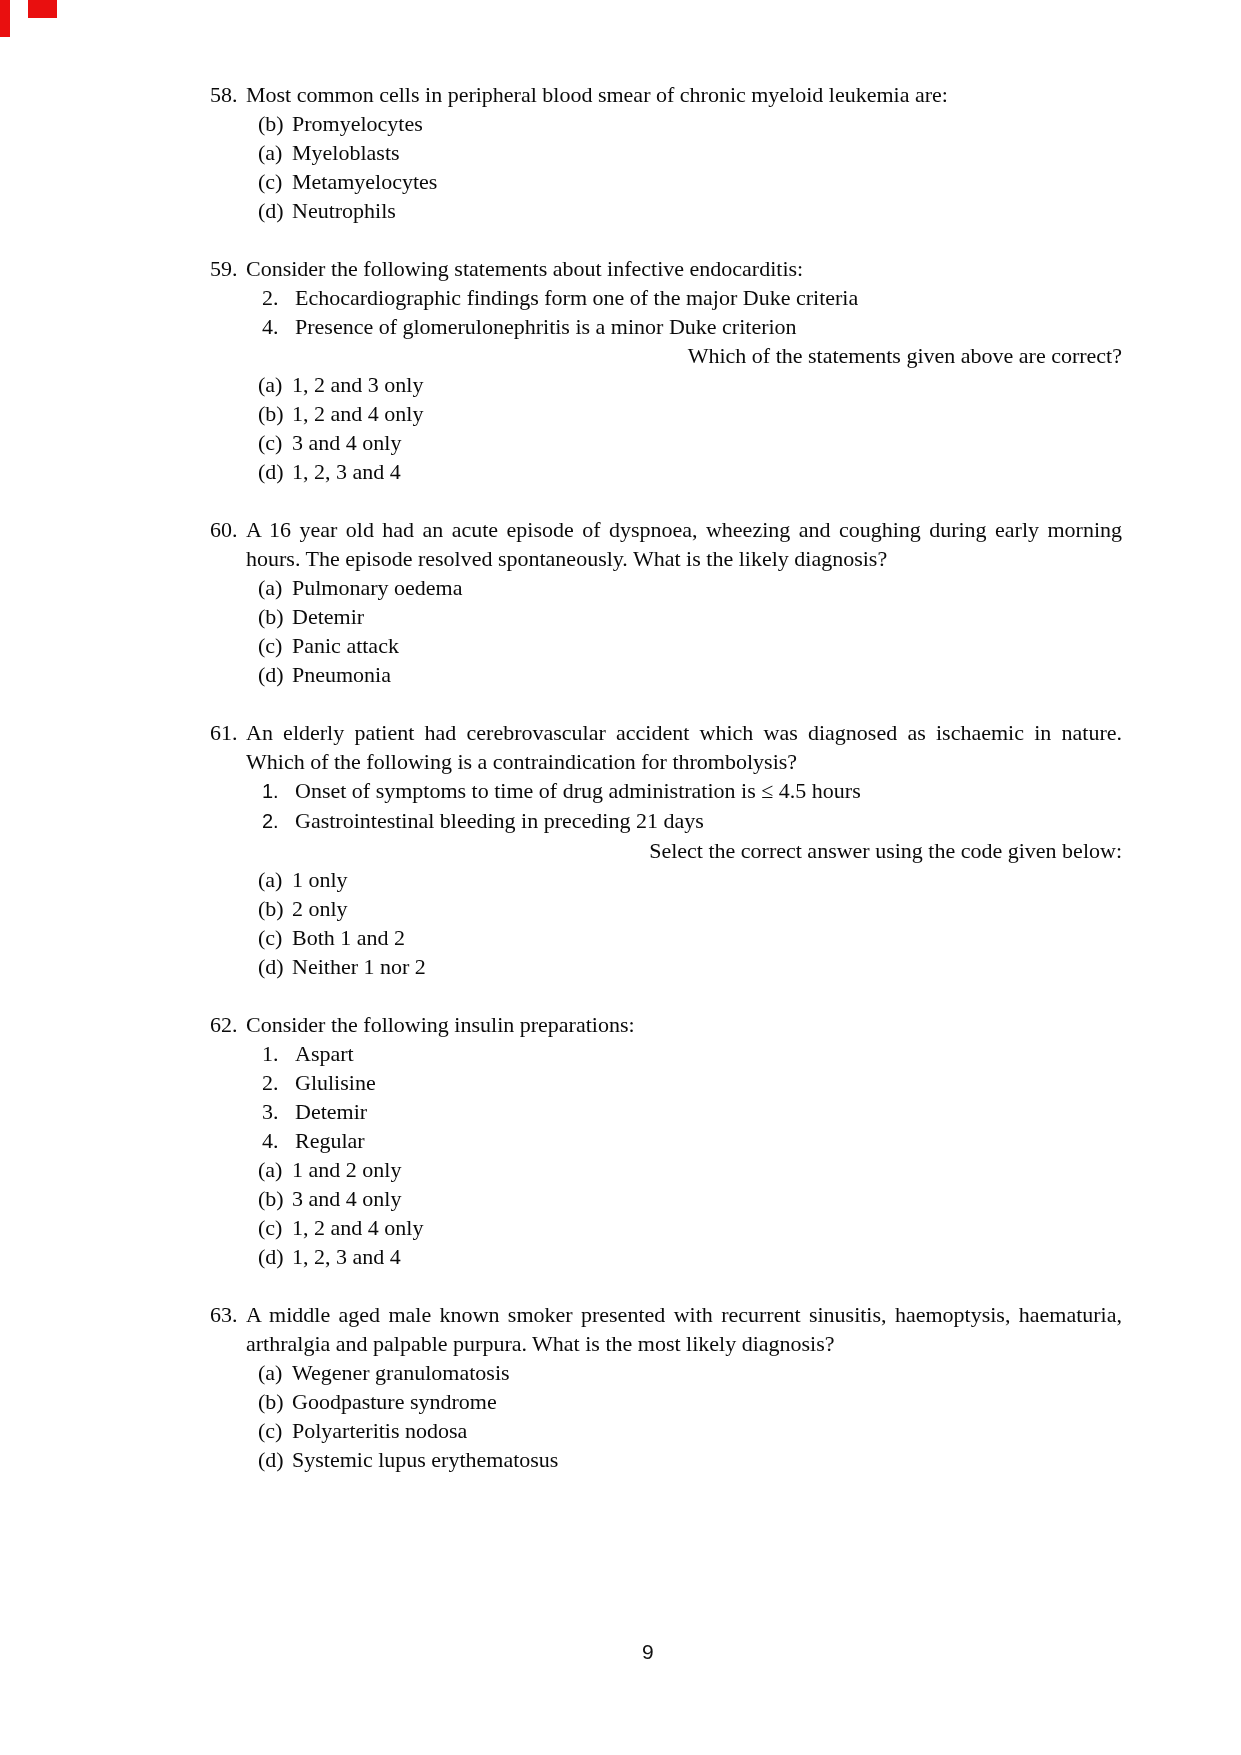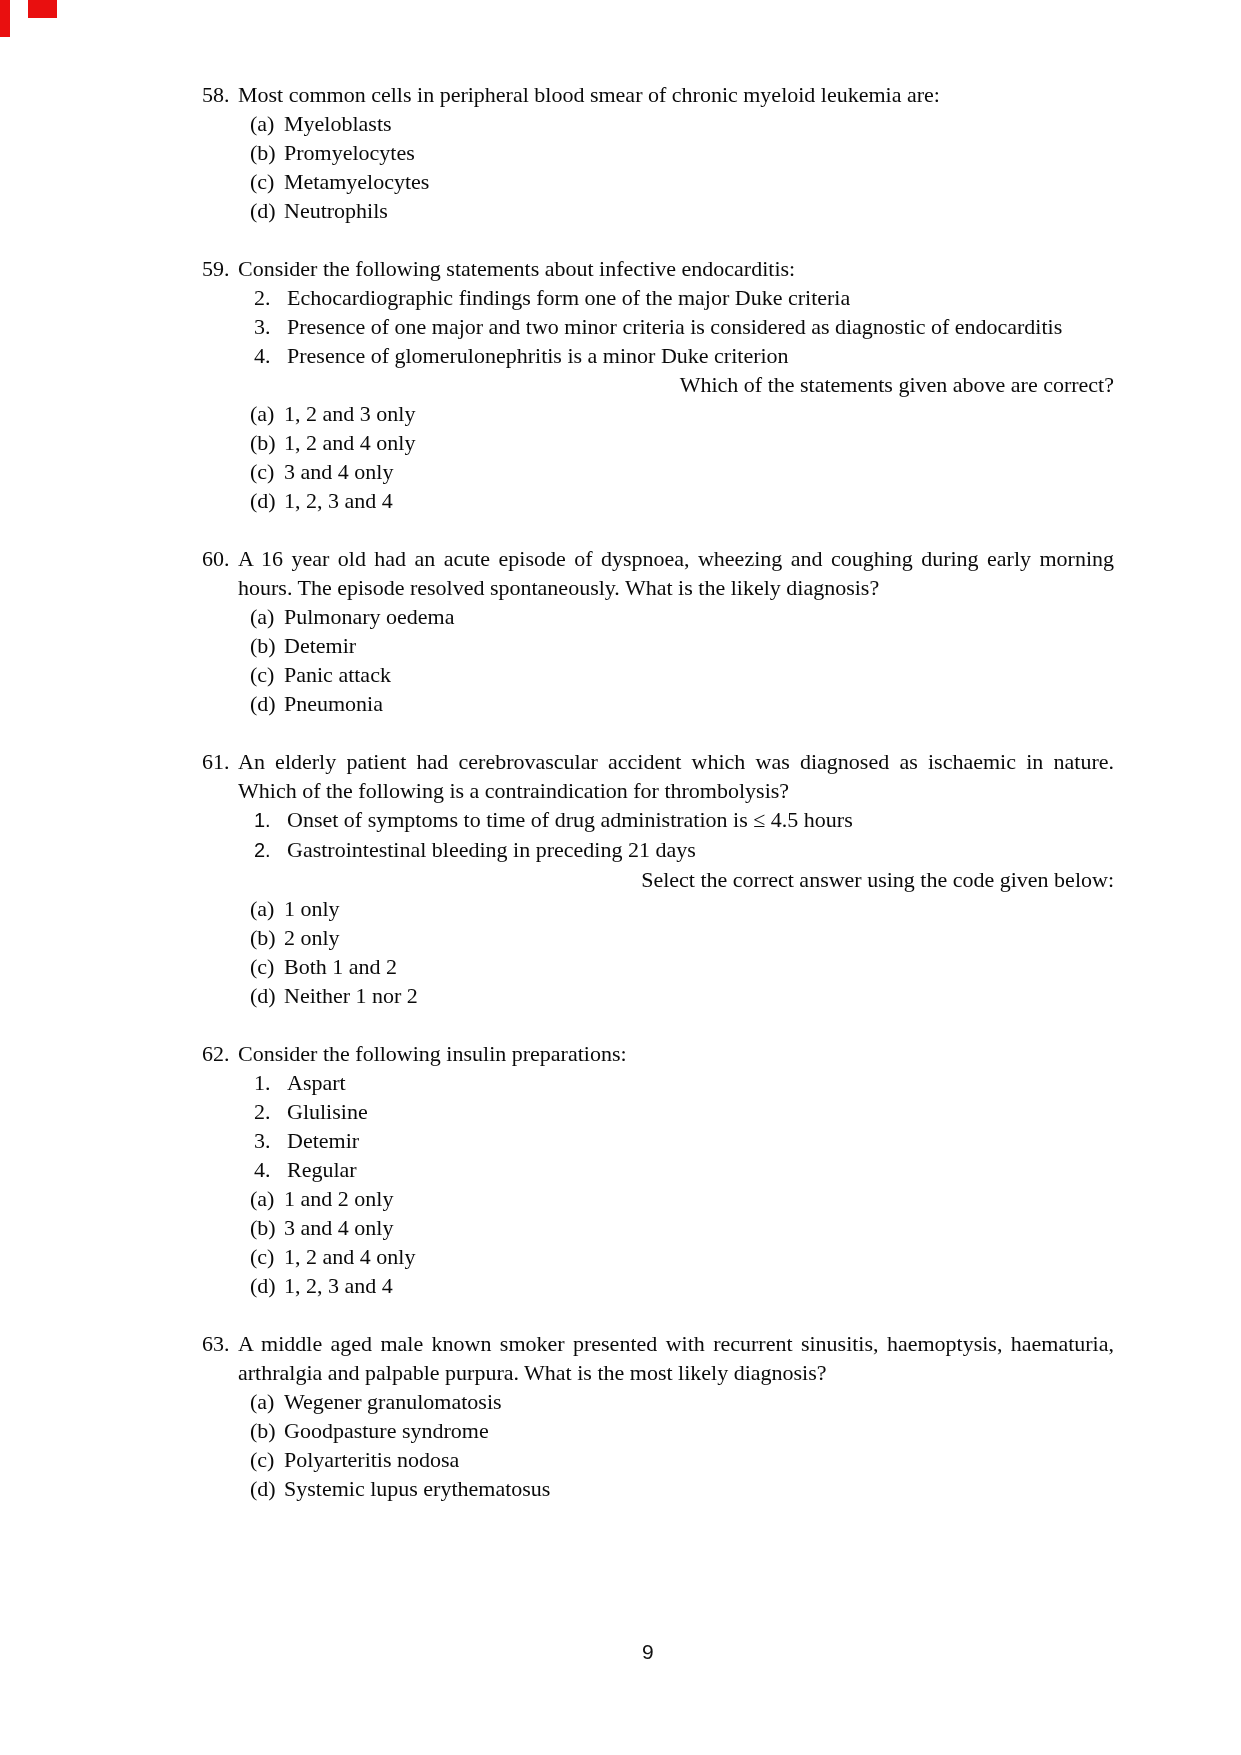--- a/index.html
+++ b/index.html
@@ -10,21 +10,21 @@
     color:#0a0a0a;
     position:relative;
     overflow:hidden;
   }
   .red-mark { position:absolute; }
   .red-mark.v { left:0; top:0; width:10px; height:37px; }
   .red-mark.h { left:28px; top:0; width:29px; height:18px; }
 
   .content {
     position:absolute;
-    left:202px; top:80px;
+    left:210px; top:80px;
     width:912px;
     font-size:22px;
     line-height:29px;
   }
   .q { margin:0 0 29px 0; }
   .q:last-child { margin-bottom:8px; }
   p { margin:0; }
 
   
   .qpara { text-align:justify; padding-left:36px; text-indent:-36px; }
@@ -52,29 +52,28 @@
 </style>
 </head>
 <body>
 
 <div class="red-mark v" style="background: rgb(233, 15, 15);"></div>
 <div class="red-mark h" style="background: rgb(233, 15, 15);"></div>
 
 <main class="content" id="questions">
     <section class="q">
       <p class="qpara"><span class="qnum">58.</span><span>Most common cells in peripheral blood smear of chronic myeloid leukemia are:</span></p>
+      <p class="opt"><span class="olet">(b)</span><span>Promyelocytes</span></p>
       <p class="opt"><span class="olet">(a)</span><span>Myeloblasts</span></p>
-      <p class="opt"><span class="olet">(b)</span><span>Promyelocytes</span></p>
       <p class="opt"><span class="olet">(c)</span><span>Metamyelocytes</span></p>
       <p class="opt"><span class="olet">(d)</span><span>Neutrophils</span></p>
     </section>
     <section class="q">
       <p class="qpara"><span class="qnum">59.</span><span>Consider the following statements about infective endocarditis:</span></p>
       <p class="item"><span class="inum">2.</span><span>Echocardiographic findings form one of the major Duke criteria</span></p>
-      <p class="item"><span class="inum">3.</span><span>Presence of one major and two minor criteria is considered as diagnostic of endocarditis</span></p>
       <p class="item"><span class="inum">4.</span><span>Presence of glomerulonephritis is a minor Duke criterion</span></p>
       <p class="stem">Which of the statements given above are correct?</p>
       <p class="opt"><span class="olet">(a)</span><span>1, 2 and 3 only</span></p>
       <p class="opt"><span class="olet">(b)</span><span>1, 2 and 4 only</span></p>
       <p class="opt"><span class="olet">(c)</span><span>3 and 4 only</span></p>
       <p class="opt"><span class="olet">(d)</span><span>1, 2, 3 and 4</span></p>
     </section>
     <section class="q">
       <p class="qpara"><span class="qnum">60.</span><span>A 16 year old had an acute episode of dyspnoea, wheezing and coughing during early morning hours. The episode resolved spontaneously. What is the likely diagnosis?</span></p>
       <p class="opt"><span class="olet">(a)</span><span>Pulmonary oedema</span></p>

